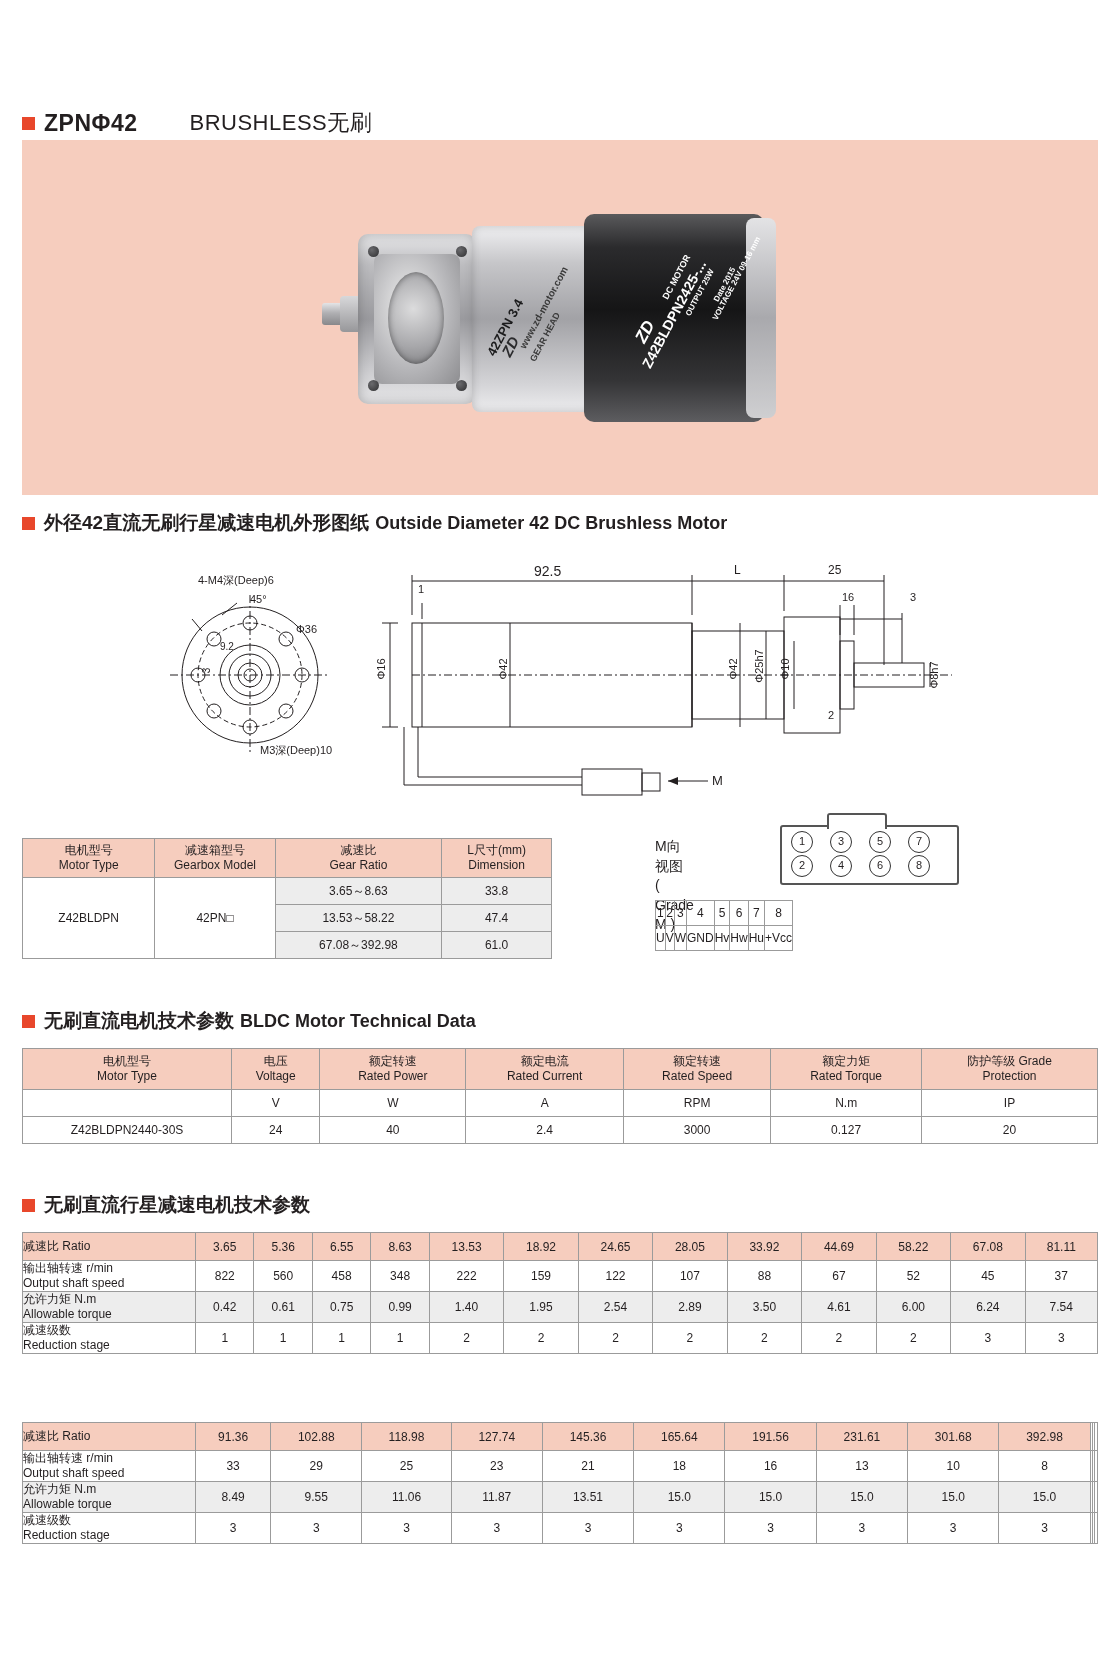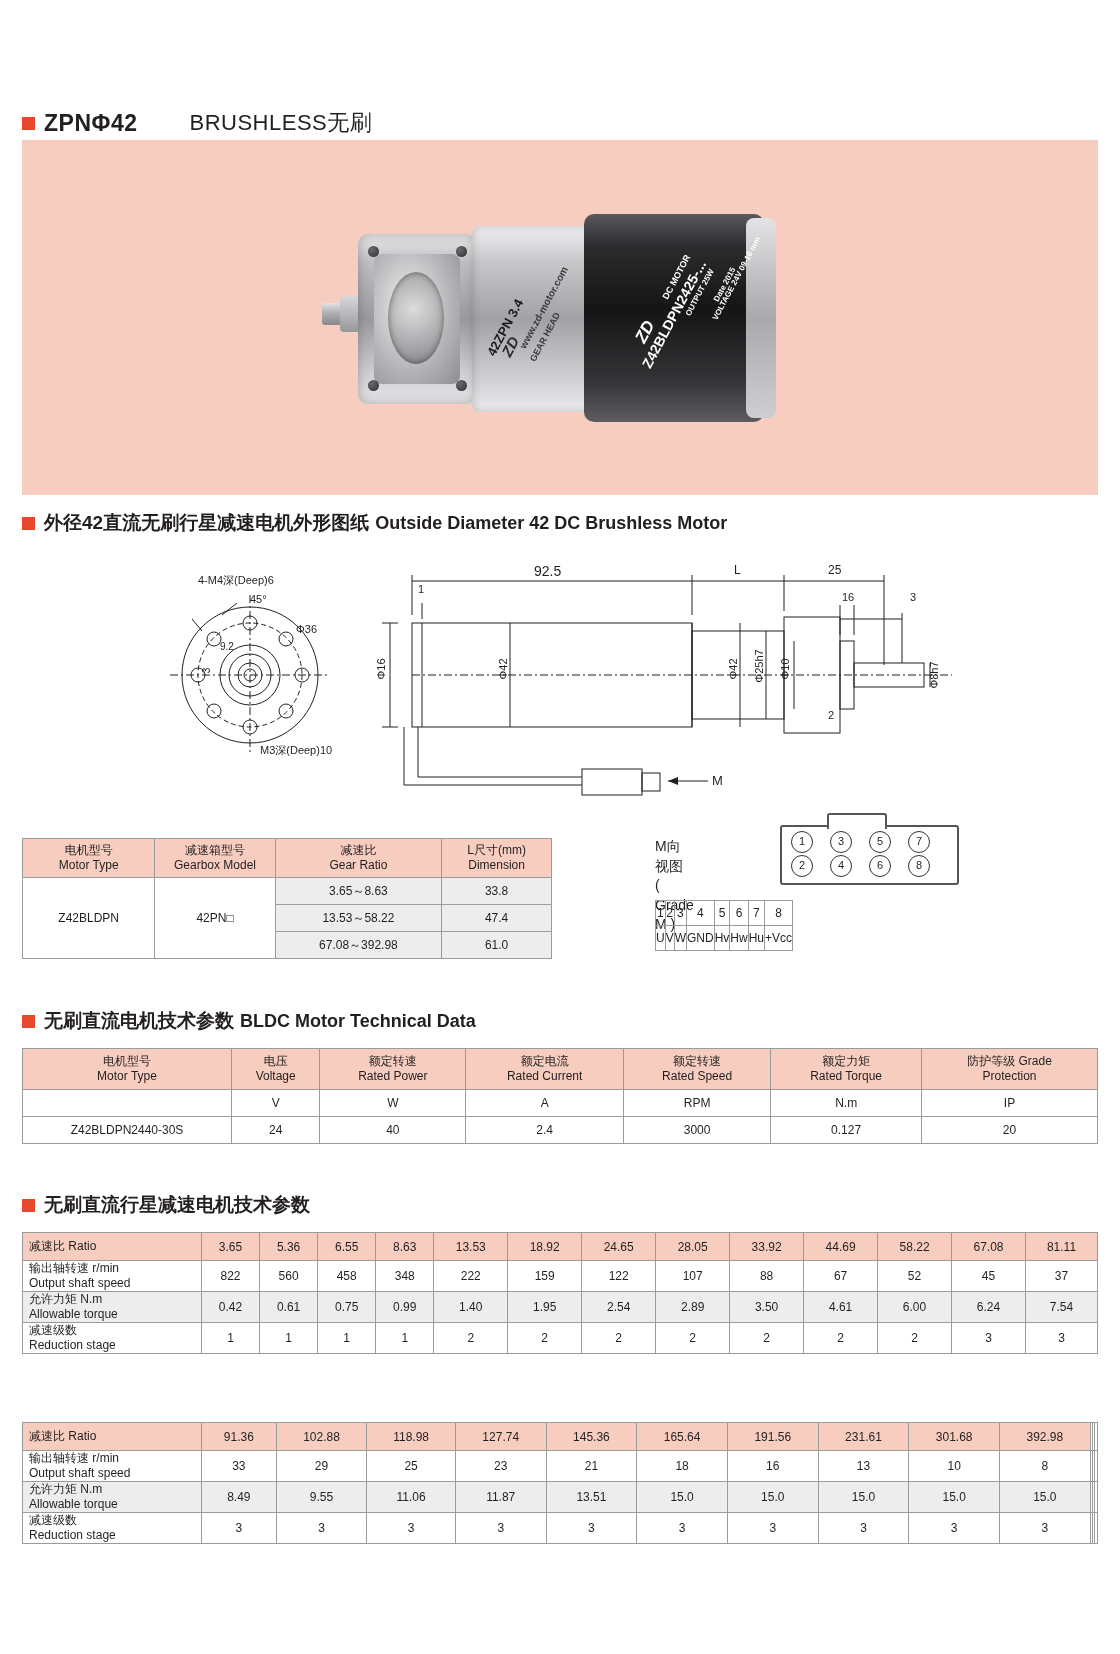--- a/index.html
+++ b/index.html
@@ -87,21 +87,21 @@
   .tbl-pin{position:absolute;left:0px;top:75px;}
   .tbl-pin td{width:55px;height:24px;}
 
   .tbl2{position:absolute;left:22px;top:1048px;width:1076px;}
   .tbl2 td{height:26px;}
   .tbl2 .h2{line-height:1.25;padding:5px 2px;}
 
   .tbl3{position:absolute;left:22px;top:1232px;width:1076px;}
   .tbl4{position:absolute;left:22px;top:1422px;width:1076px;}
   .tbl3 td,.tbl4 td{height:27px;font-size:12px;}
-  .tbl3 .rowhdr,.tbl4 .rowhdr{text-align:left;padding-left:6px;line-height:1.25;font-size:12px;width:172px;}
+  .tbl3 .rowhdr,.tbl4 .rowhdr{text-align:left;line-height:1.25;font-size:12px;width:172px;}
   .empty{background:#fff;border:1px solid #9b9b9b;}
 </style>
 </head>
 <body>
 
 <div class="page">
 
 
   <div class="title-main">
     <div class="sq"></div>

